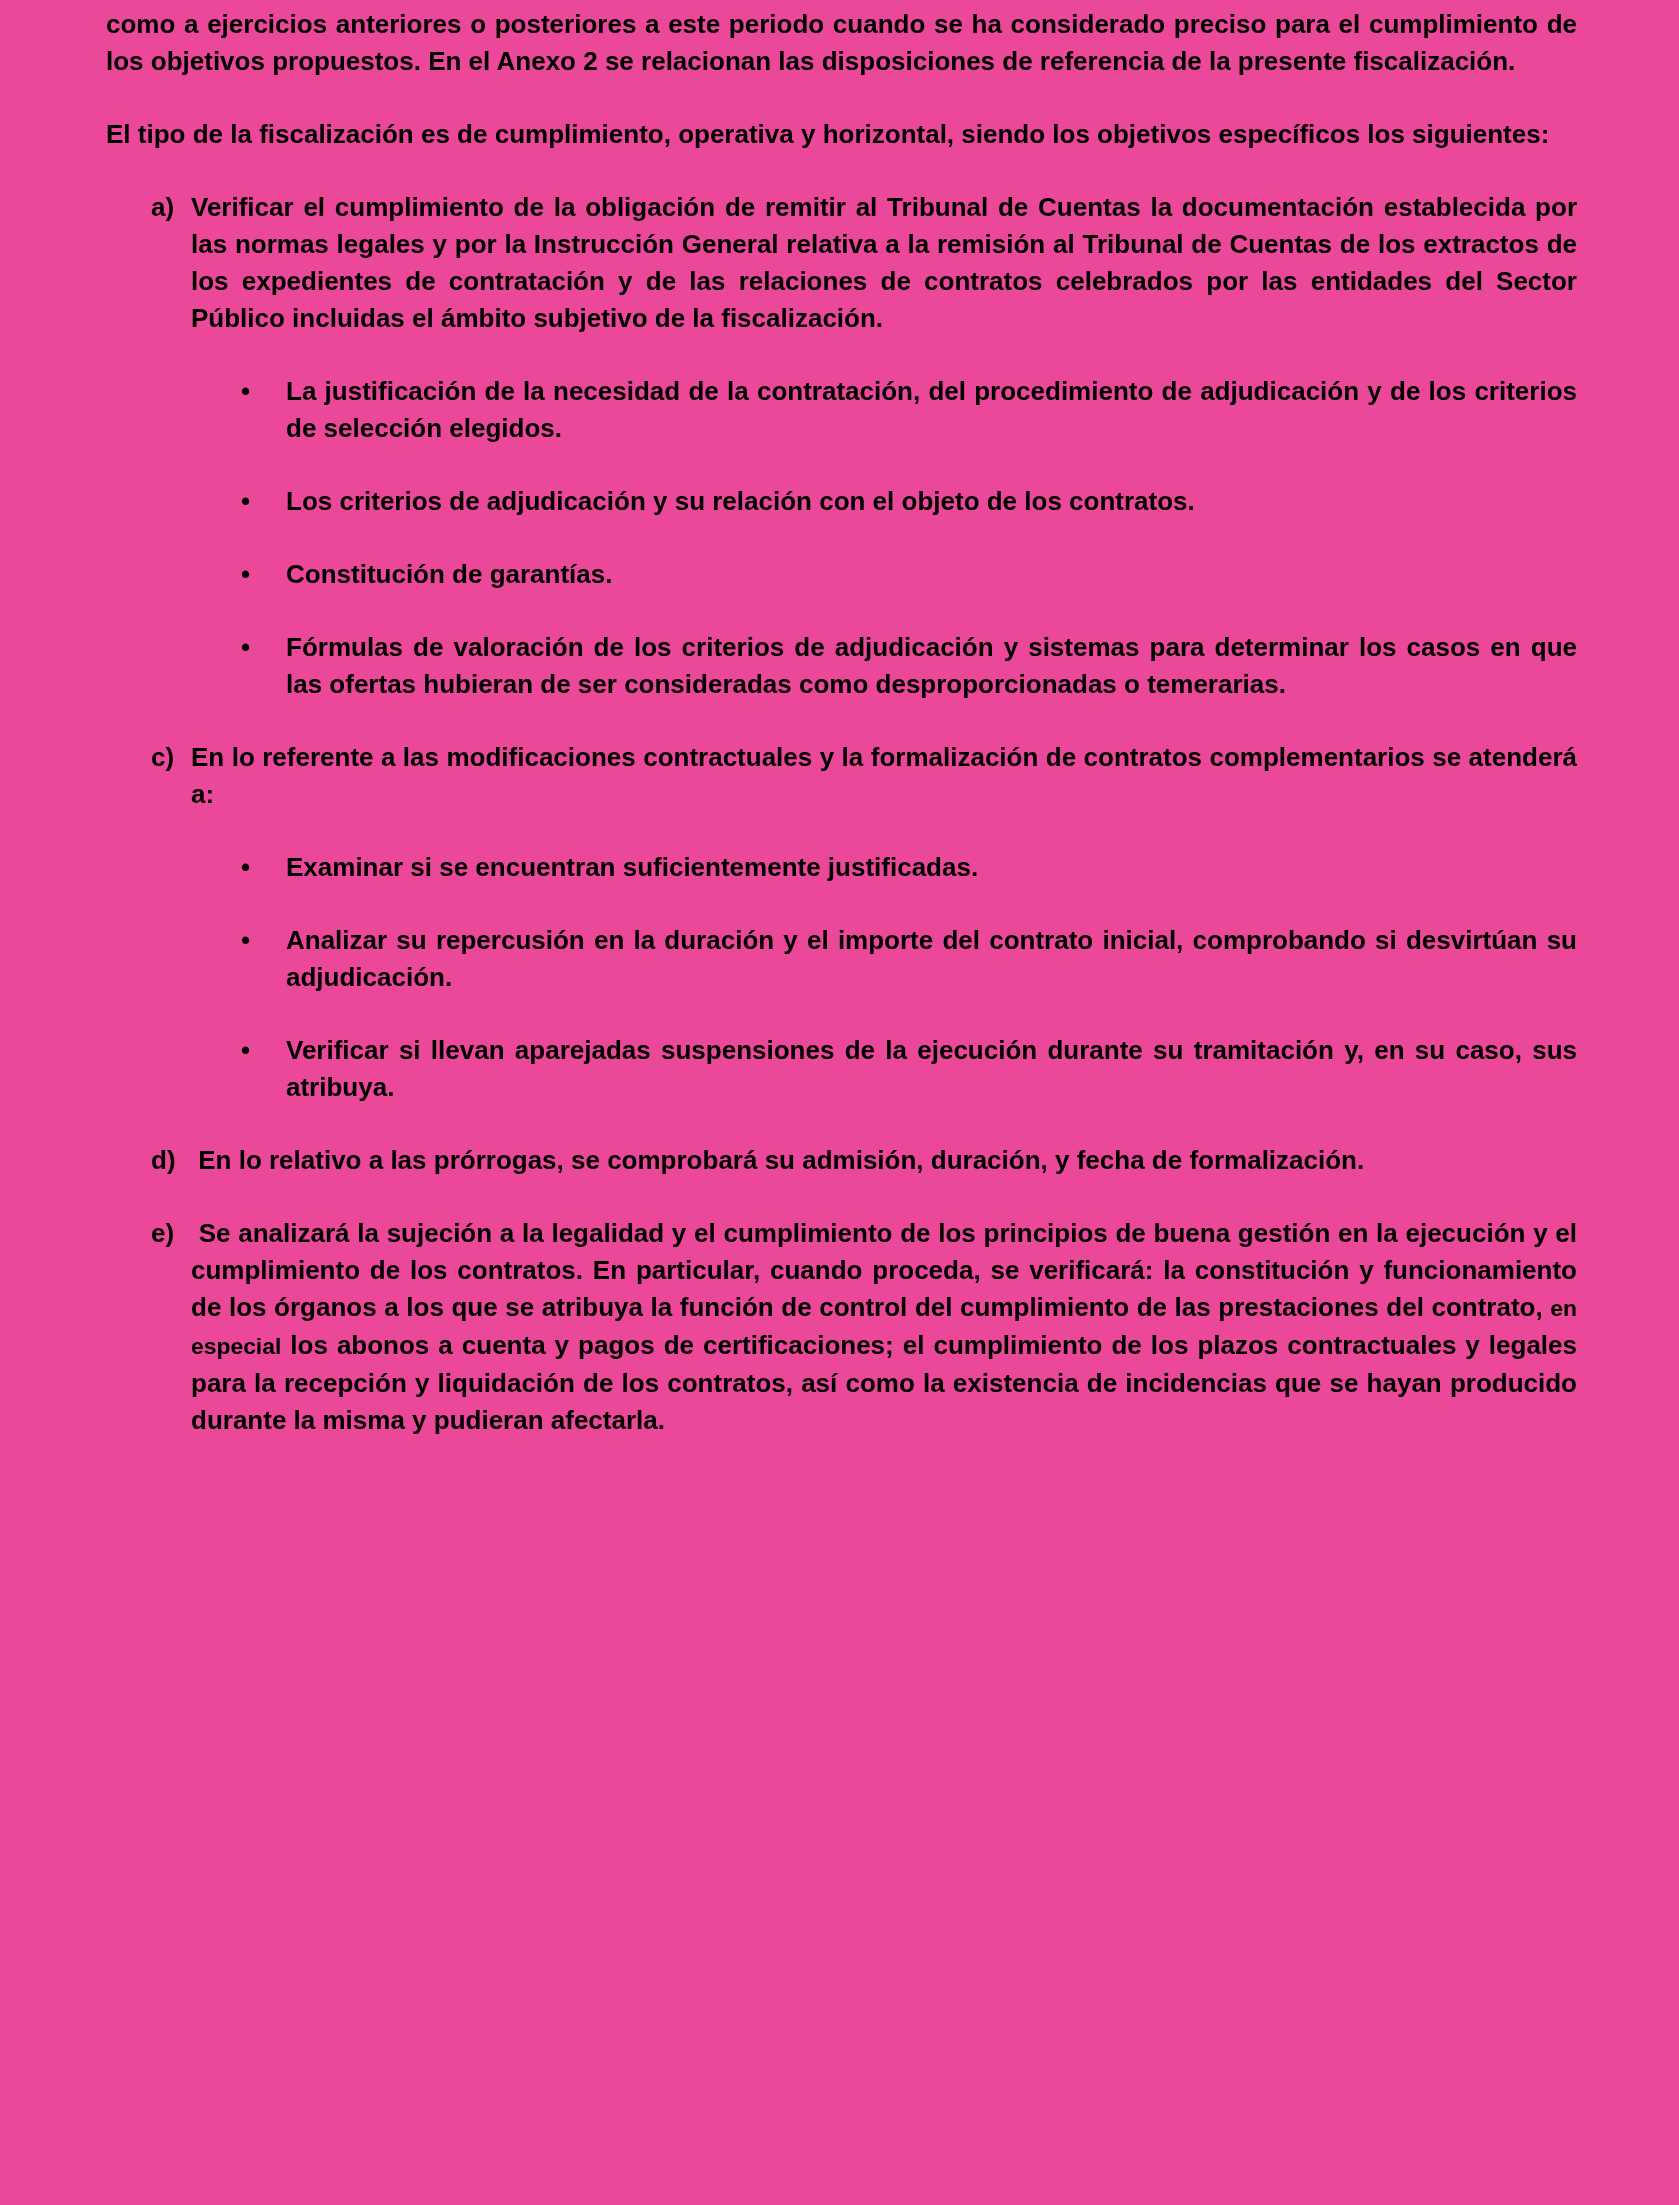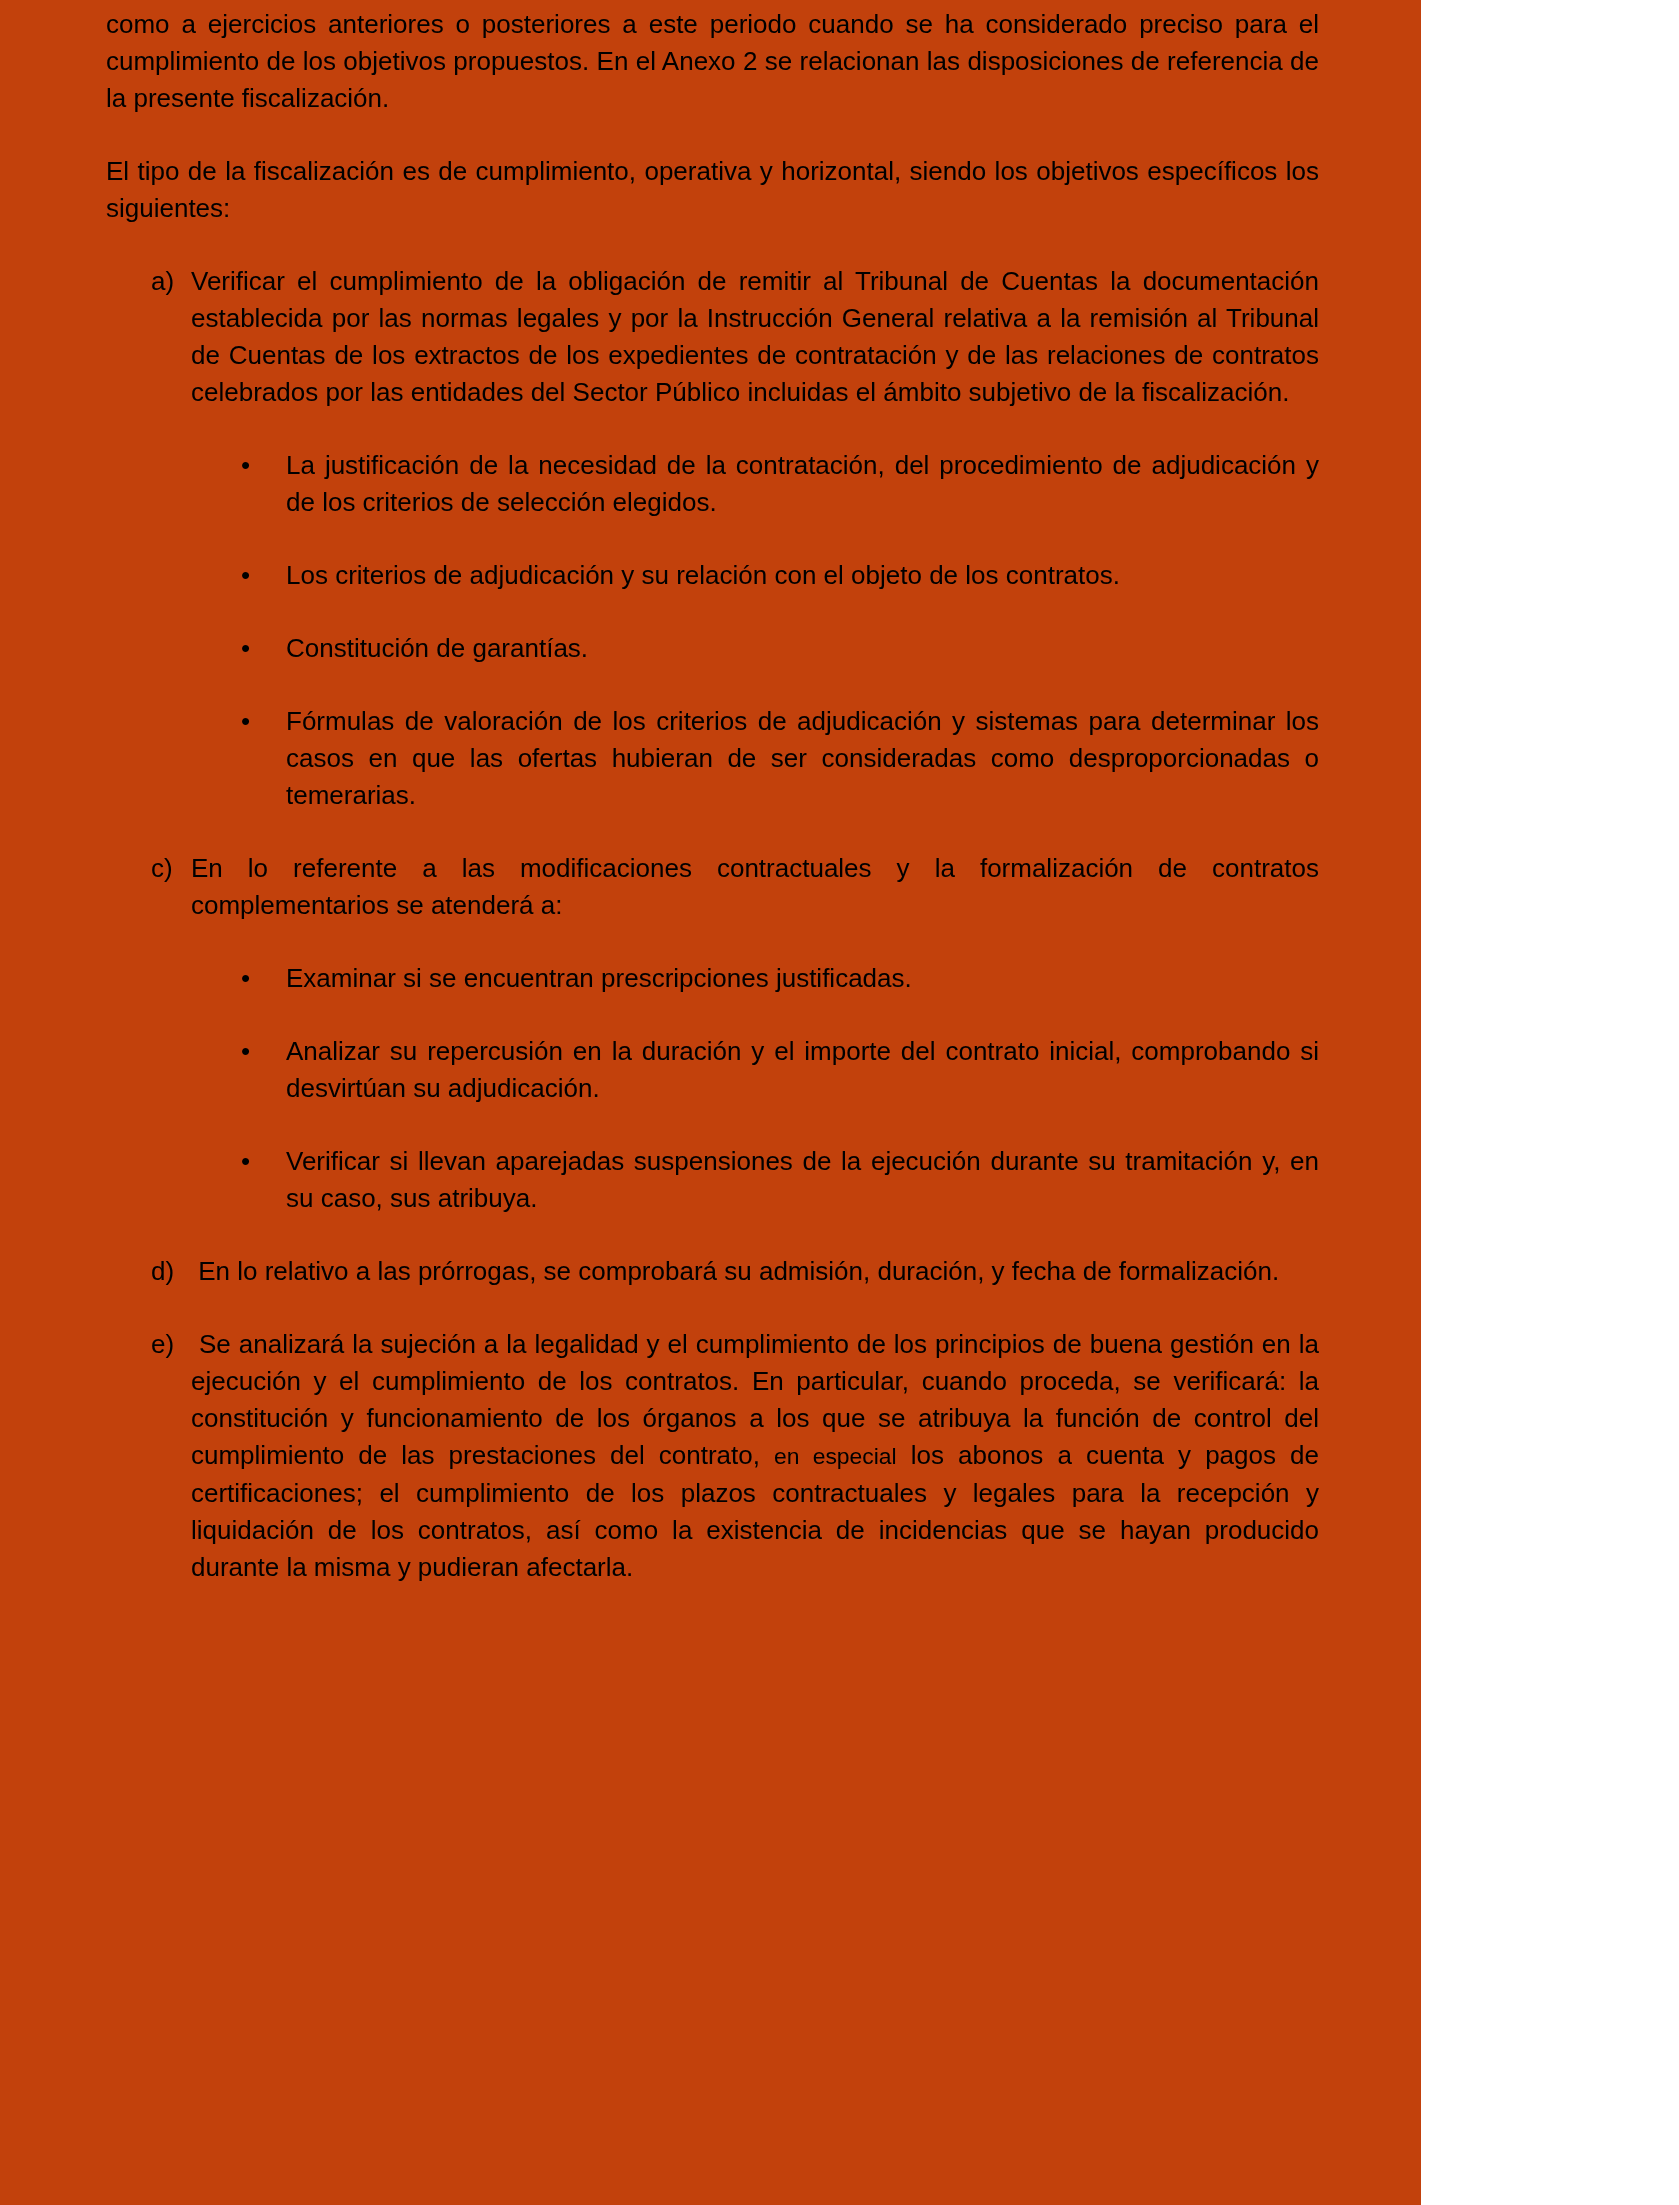--- a/index.html
+++ b/index.html
@@ -11,24 +11,25 @@
     width: 1679px;
     min-height: 2205px;
     font-family: "Liberation Sans", "DejaVu Sans", sans-serif;
     font-size: 26px;
     line-height: 37px;
     color: #000000;
     -webkit-font-smoothing: antialiased;
   }
   .page {
     box-sizing: border-box;
-    width: 1421px;
+    width: 1679px;
     min-height: 2205px;
     padding: 6.4px 102px 32px 106px;
-    background: #c2410c;
+    background: #ec4899;
+    font-weight: bold;
   }
   .block {
     text-align: justify;
     margin: 0 0 36px 0;
   }
   
   .block.letter {
     padding-left: 85px;
     text-indent: -40px;
   }
@@ -57,20 +58,20 @@
 <div class="page">
   <div id="doc">
       <div class="block p"><span>como a ejercicios anteriores o posteriores a este periodo cuando se ha considerado preciso para el cumplimiento de los objetivos propuestos. En el Anexo 2 se relacionan las disposiciones de referencia de la presente fiscalización.</span></div>
       <div class="block p"><span>El tipo de la fiscalización es de cumplimiento, operativa y horizontal, siendo los objetivos específicos los siguientes:</span></div>
       <div class="block letter"><span class="marker">a)</span><span>Verificar el cumplimiento de la obligación de remitir al Tribunal de Cuentas la documentación establecida por las normas legales y por la Instrucción General relativa a la remisión al Tribunal de Cuentas de los extractos de los expedientes de contratación y de las relaciones de contratos celebrados por las entidades del Sector Público incluidas el ámbito subjetivo de la fiscalización.</span></div>
       <div class="block bullet"><span class="marker">•</span><span>La justificación de la necesidad de la contratación, del procedimiento de adjudicación y de los criterios de selección elegidos.</span></div>
       <div class="block bullet"><span class="marker">•</span><span>Los criterios de adjudicación y su relación con el objeto de los contratos.</span></div>
       <div class="block bullet"><span class="marker">•</span><span>Constitución de garantías.</span></div>
       <div class="block bullet"><span class="marker">•</span><span>Fórmulas de valoración de los criterios de adjudicación y sistemas para determinar los casos en que las ofertas hubieran de ser consideradas como desproporcionadas o temerarias.</span></div>
       <div class="block letter"><span class="marker">c)</span><span>En lo referente a las modificaciones contractuales y la formalización de contratos complementarios se atenderá a:</span></div>
-      <div class="block bullet"><span class="marker">•</span><span>Examinar si se encuentran prescripciones justificadas.</span></div>
+      <div class="block bullet"><span class="marker">•</span><span>Examinar si se encuentran suficientemente justificadas.</span></div>
       <div class="block bullet"><span class="marker">•</span><span>Analizar su repercusión en la duración y el importe del contrato inicial, comprobando si desvirtúan su adjudicación.</span></div>
       <div class="block bullet"><span class="marker">•</span><span>Verificar si llevan aparejadas suspensiones de la ejecución durante su tramitación y, en su caso, sus atribuya.</span></div>
       <div class="block letter"><span class="marker">d)</span><span>&nbsp;En lo relativo a las prórrogas, se comprobará su admisión, duración, y fecha de formalización.</span></div>
       <div class="block letter"><span class="marker">e)</span><span>&nbsp;Se analizará la sujeción a la legalidad y el cumplimiento de los principios de buena gestión en la ejecución y el cumplimiento de los contratos. En particular, cuando proceda, se verificará: la constitución y funcionamiento de los órganos a los que se atribuya la función de control del cumplimiento de las prestaciones del contrato, </span><span class="small">en especial</span><span> los abonos a cuenta y pagos de certificaciones; el cumplimiento de los plazos contractuales y legales para la recepción y liquidación de los contratos, así como la existencia de incidencias que se hayan producido durante la misma y pudieran afectarla.</span></div>
     </div>
 </div>
 
 
 </body></html>

